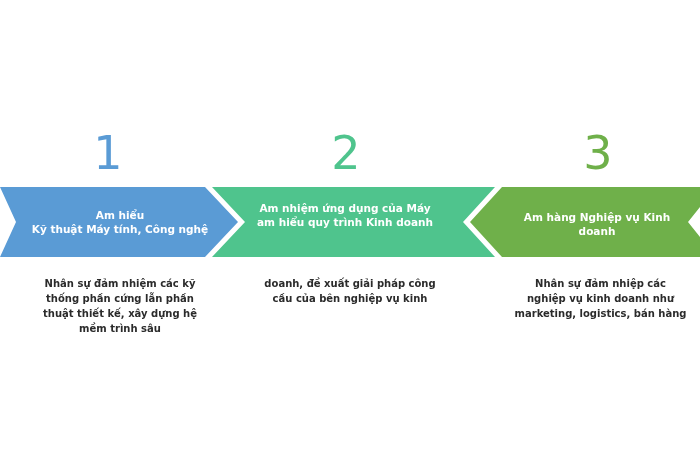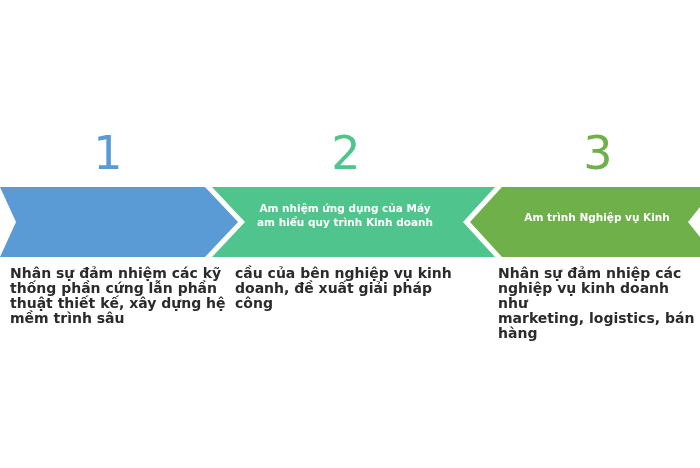--- a/index.html
+++ b/index.html
@@ -1,52 +1,55 @@
 <!DOCTYPE html>
 <html><head>
 <meta charset="utf-8">
 <style>
   html, body { margin:0; padding:0; }
   body { width:700px; height:468px; background:#ffffff; position:relative; overflow:hidden;
          font-family:"DejaVu Sans", sans-serif; }
   .num { position:absolute; top:128px; font-size:46px; font-weight:normal; text-align:center; width:80px; line-height:50px; font-family:"DejaVu Sans", sans-serif; }
   svg.band { position:absolute; left:0; top:0; }
   .label { position:absolute; color:#ffffff; font-size:10.5px; font-weight:bold; text-align:center; line-height:14px; }
-  .desc { position:absolute; color:#2b2b2b; font-size:14px; font-weight:bold; text-align:left; line-height:15px; top:266px; }
+  .desc { position:absolute; color:#2b2b2b; font-size:10px; font-weight:bold; text-align:center; line-height:15px; top:276px; }
 </style>
 </head>
 <body>
 
 <svg class="band" width="700" height="468">
   <polygon fill="#5a9bd5" points="0,187 205,187 238,222 205,257 0,257 16,222"></polygon>
   <polygon fill="#4fc48d" points="212,187 495,187 463,222 495,257 212,257 245,222"></polygon>
   <polygon fill="#6fb04a" points="502,187 700,187 700,207 688,222 700,237 700,257 502,257 470,222"></polygon>
 </svg>
 
 <div class="num" style="left:68px;color:#5a9bd5;">1</div>
 <div class="num" style="left:306px;color:#4fc48d;">2</div>
 <div class="num" style="left:558px;color:#6fb04a;">3</div>
 
 <div class="label" style="left:20px;width:200px;top:208px;">
+  <div>Am hiểu</div>
+  <div>Kỹ thuật Máy tính, Công nghệ</div>
 </div>
 <div class="label" style="left:240px;width:210px;top:201px;">
   <div>Am nhiệm ứng dụng của Máy</div>
   <div>am hiểu quy trình Kinh doanh</div>
 </div>
 <div class="label" style="left:512px;width:170px;top:210px;">
-  <div>Am trình Nghiệp vụ Kinh</div>
+  <div>Am hàng Nghiệp vụ Kinh</div>
+  <div>doanh</div>
 </div>
 
 <div class="desc" style="left:10px;width:220px;">
   <div>Nhân sự đảm nhiệm các kỹ</div>
   <div>thống phần cứng lẫn phần</div>
   <div>thuật thiết kế, xây dựng hệ</div>
   <div>mềm trình sâu</div>
 </div>
 <div class="desc" style="left:235px;width:230px;">
+  <div>doanh, đề xuất giải pháp công</div>
   <div>cầu của bên nghiệp vụ kinh</div>
-  <div>doanh, đề xuất giải pháp công</div>
 </div>
 <div class="desc" style="left:498px;width:205px;">
   <div>Nhân sự đảm nhiệp các</div>
   <div>nghiệp vụ kinh doanh như</div>
   <div>marketing, logistics, bán hàng</div>
 </div>
 
 </body></html>

